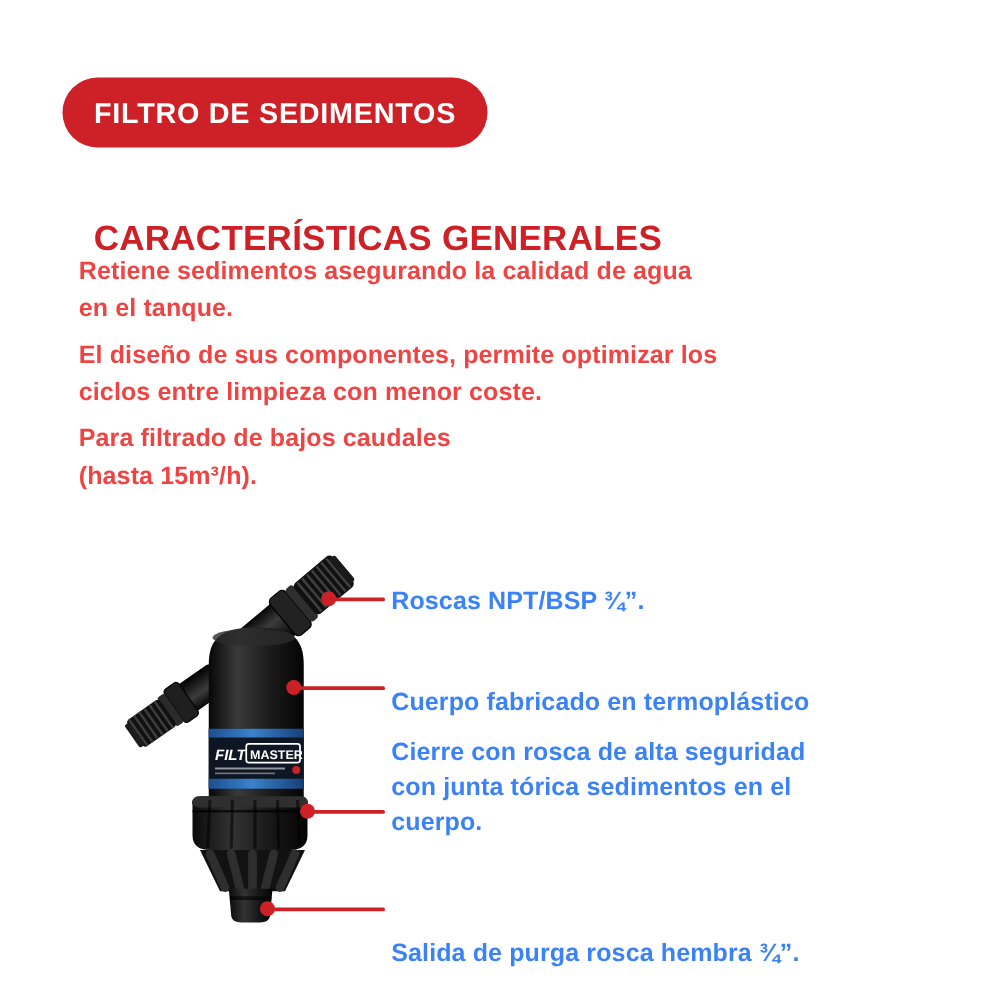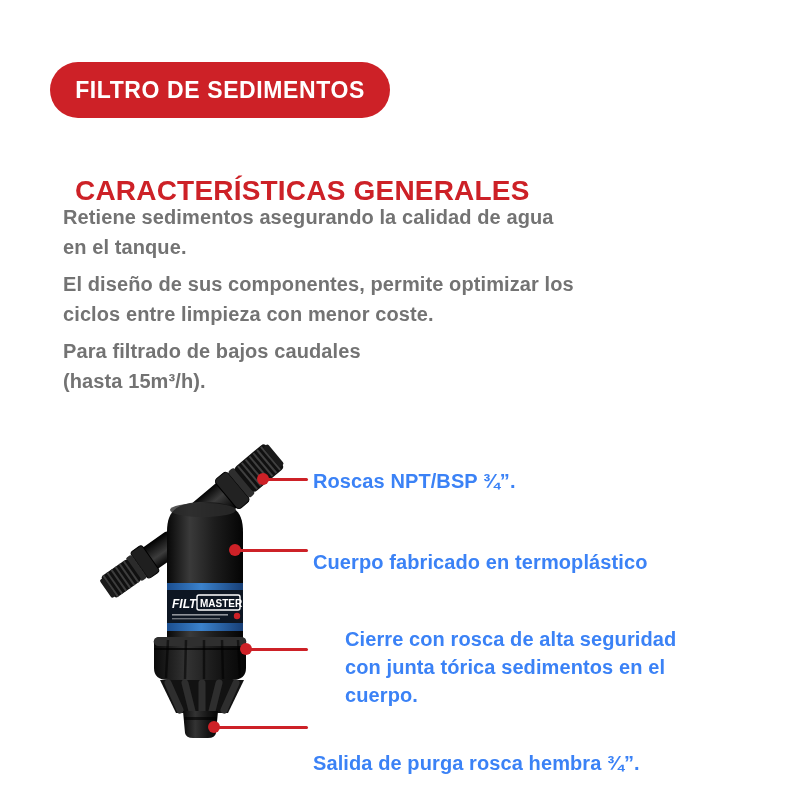--- a/index.html
+++ b/index.html
@@ -18,21 +18,21 @@
   }
   
   .section-title{
     position:absolute;left:63px;top:163px;margin:12px;
     color:#cd2127;font-size:28px;font-weight:700;letter-spacing:.2px;
   }
   
   .intro{position:absolute;left:63px;top:202px;width:560px;}
   .intro p{margin:0 0 7px 0;}
   .pline{
-    display:block;color:#737373;font-size:20px;font-weight:700;
+    display:block;color:#ef4444;font-size:20px;font-weight:700;
     line-height:30px;letter-spacing:.1px;
   }
   
   .product{position:absolute;left:80px;top:428px;width:230px;height:340px;}
   
   .callout-line{position:absolute;height:3px;background:#cd2127;border-radius:2px;}
   .callout-dot{
     position:absolute;width:12px;height:12px;border-radius:50%;background:#cd2127;
   }
   .callout-text{position:absolute;left:313px;}
@@ -178,21 +178,21 @@
   </div>
 
   <div class="callout-line" style="left:235px;top:549px;width:73px;"></div>
   <div class="callout-dot" style="left:229px;top:544px;"></div>
   <div class="callout-text" style="top:548px;">
     <span class="cline">Cuerpo fabricado en termoplástico</span>
   </div>
 
   <div class="callout-line" style="left:246px;top:648px;width:62px;"></div>
   <div class="callout-dot" style="left:240px;top:643px;"></div>
-  <div class="callout-text" style="top:625px;margin-left:32px;">
+  <div class="callout-text" style="top:588px;">
     <span class="cline">Cierre con rosca de alta seguridad</span>
     <span class="cline">con junta tórica sedimentos en el</span>
     <span class="cline">cuerpo.</span>
   </div>
 
   <div class="callout-line" style="left:214px;top:726px;width:94px;"></div>
   <div class="callout-dot" style="left:208px;top:721px;"></div>
   <div class="callout-text" style="top:749px;">
     <span class="cline">Salida de purga rosca hembra ¾”.</span>
   </div>

